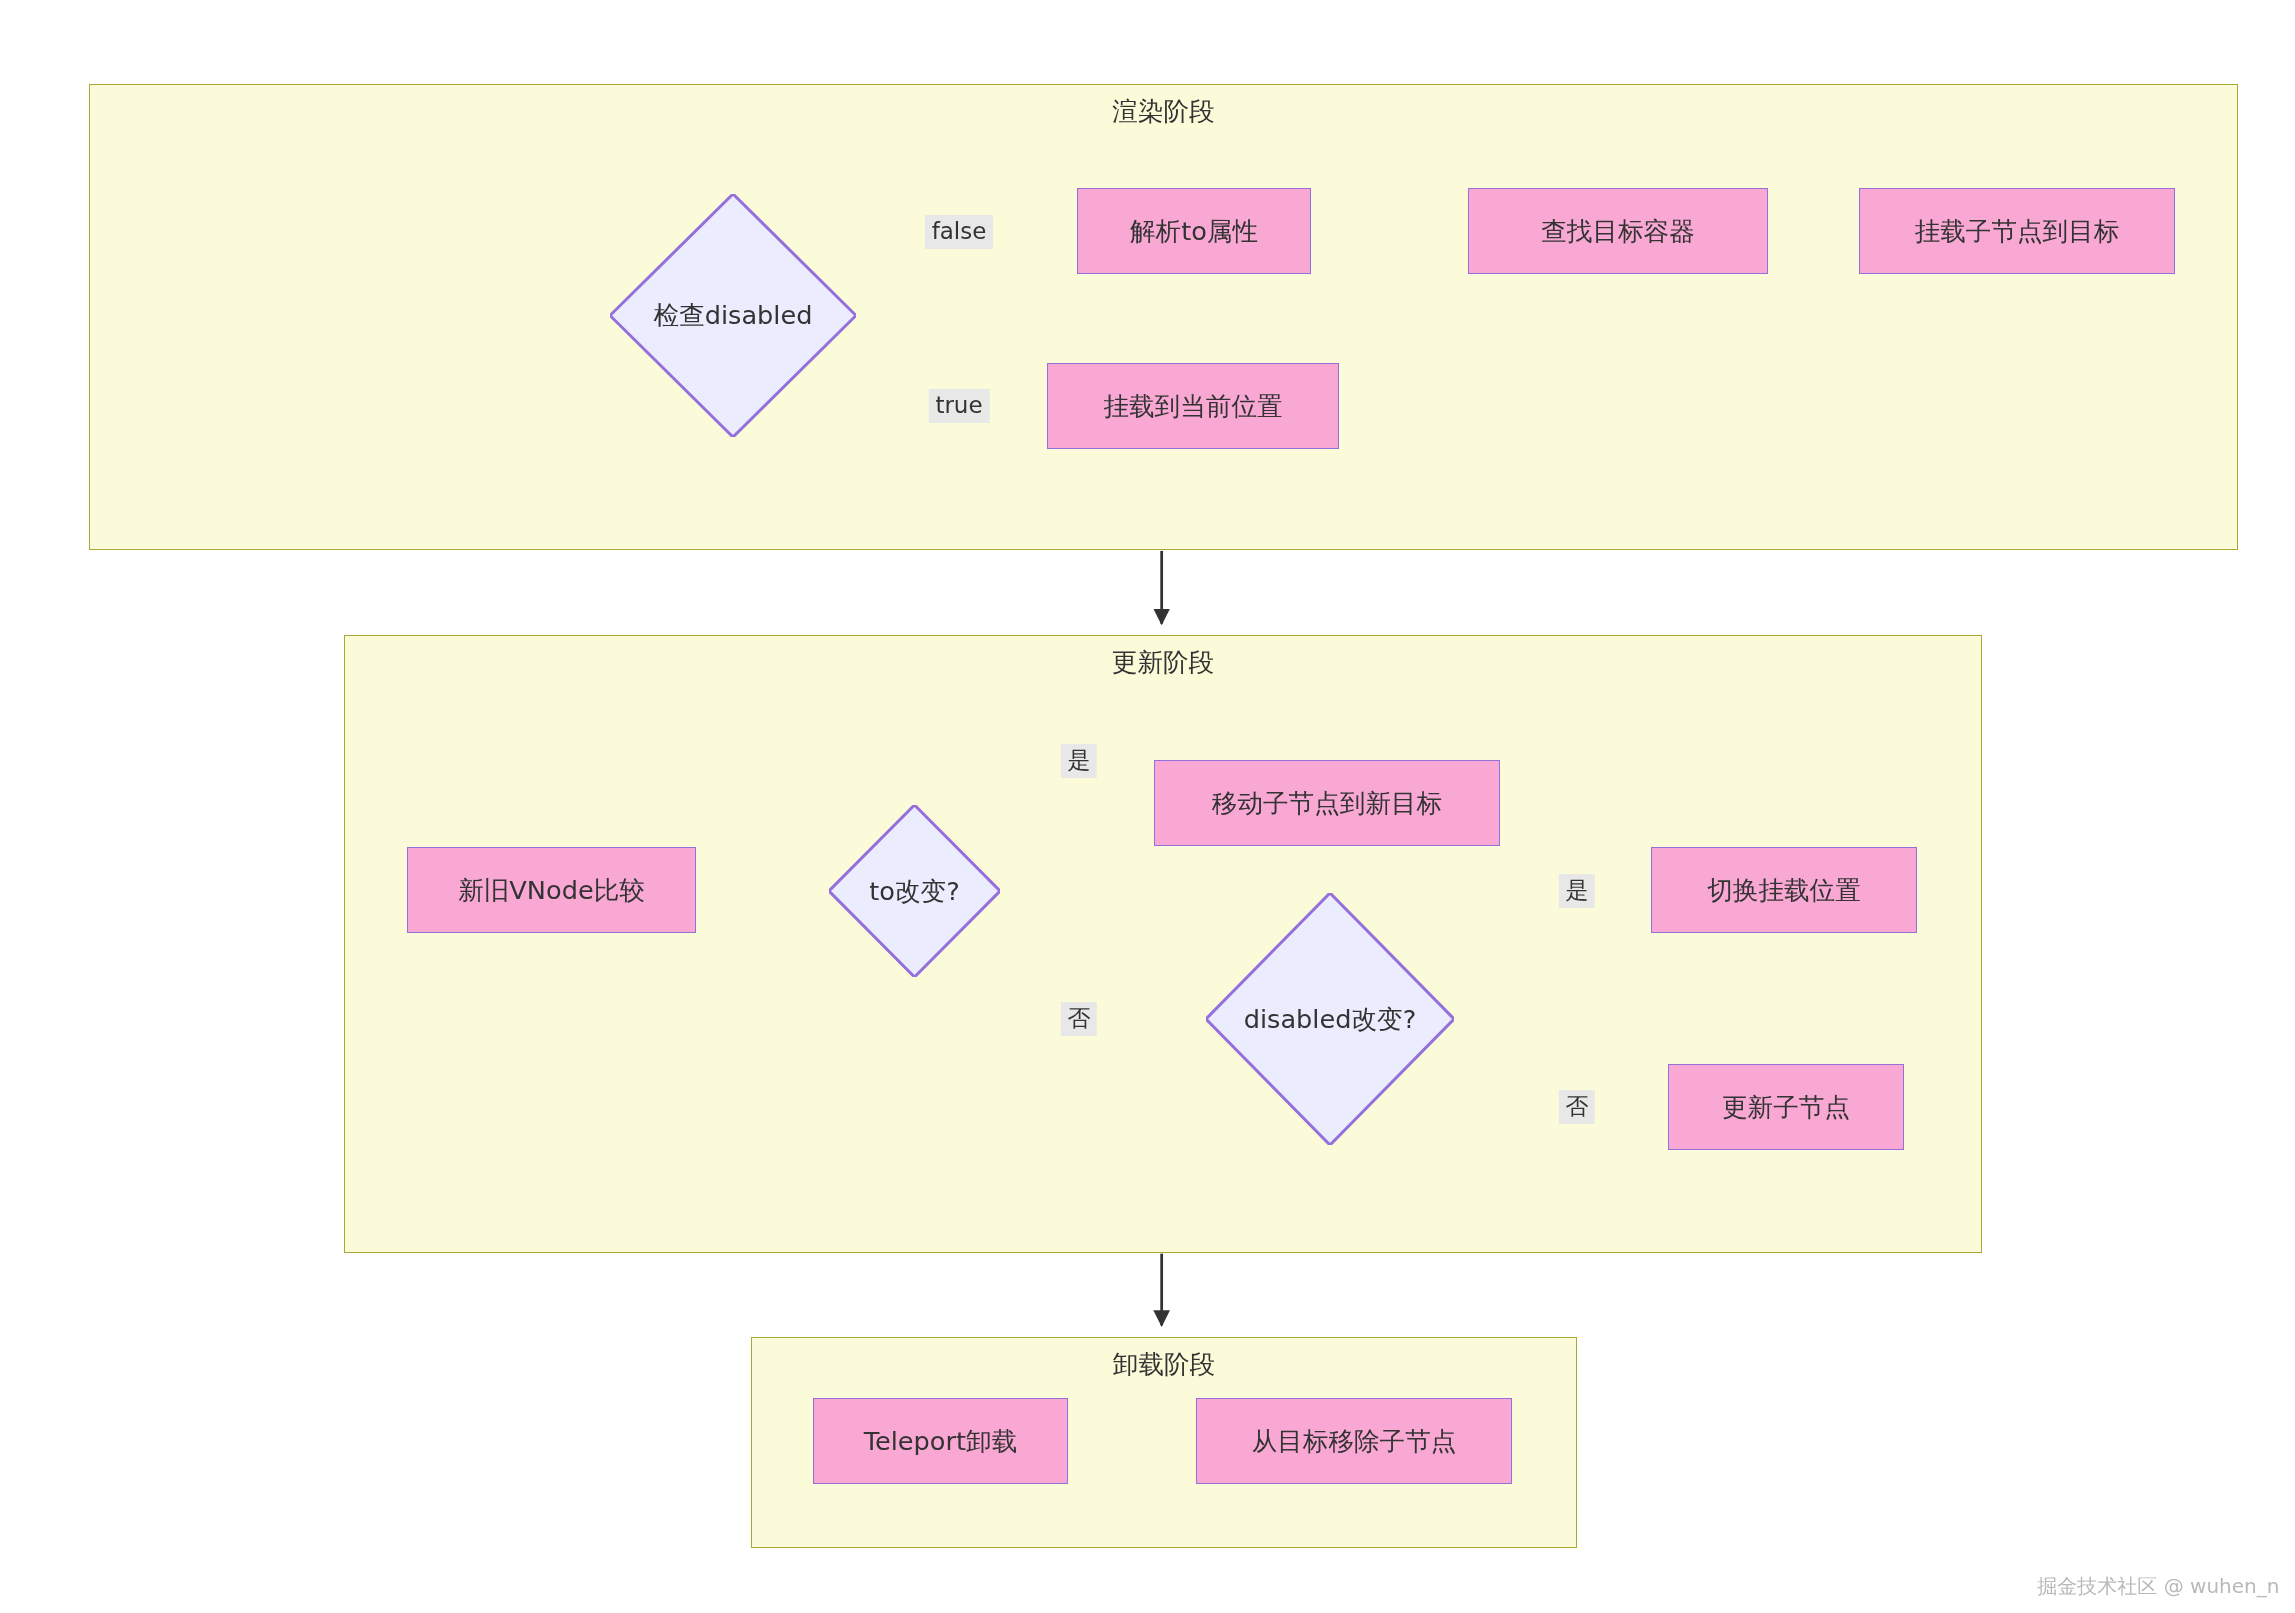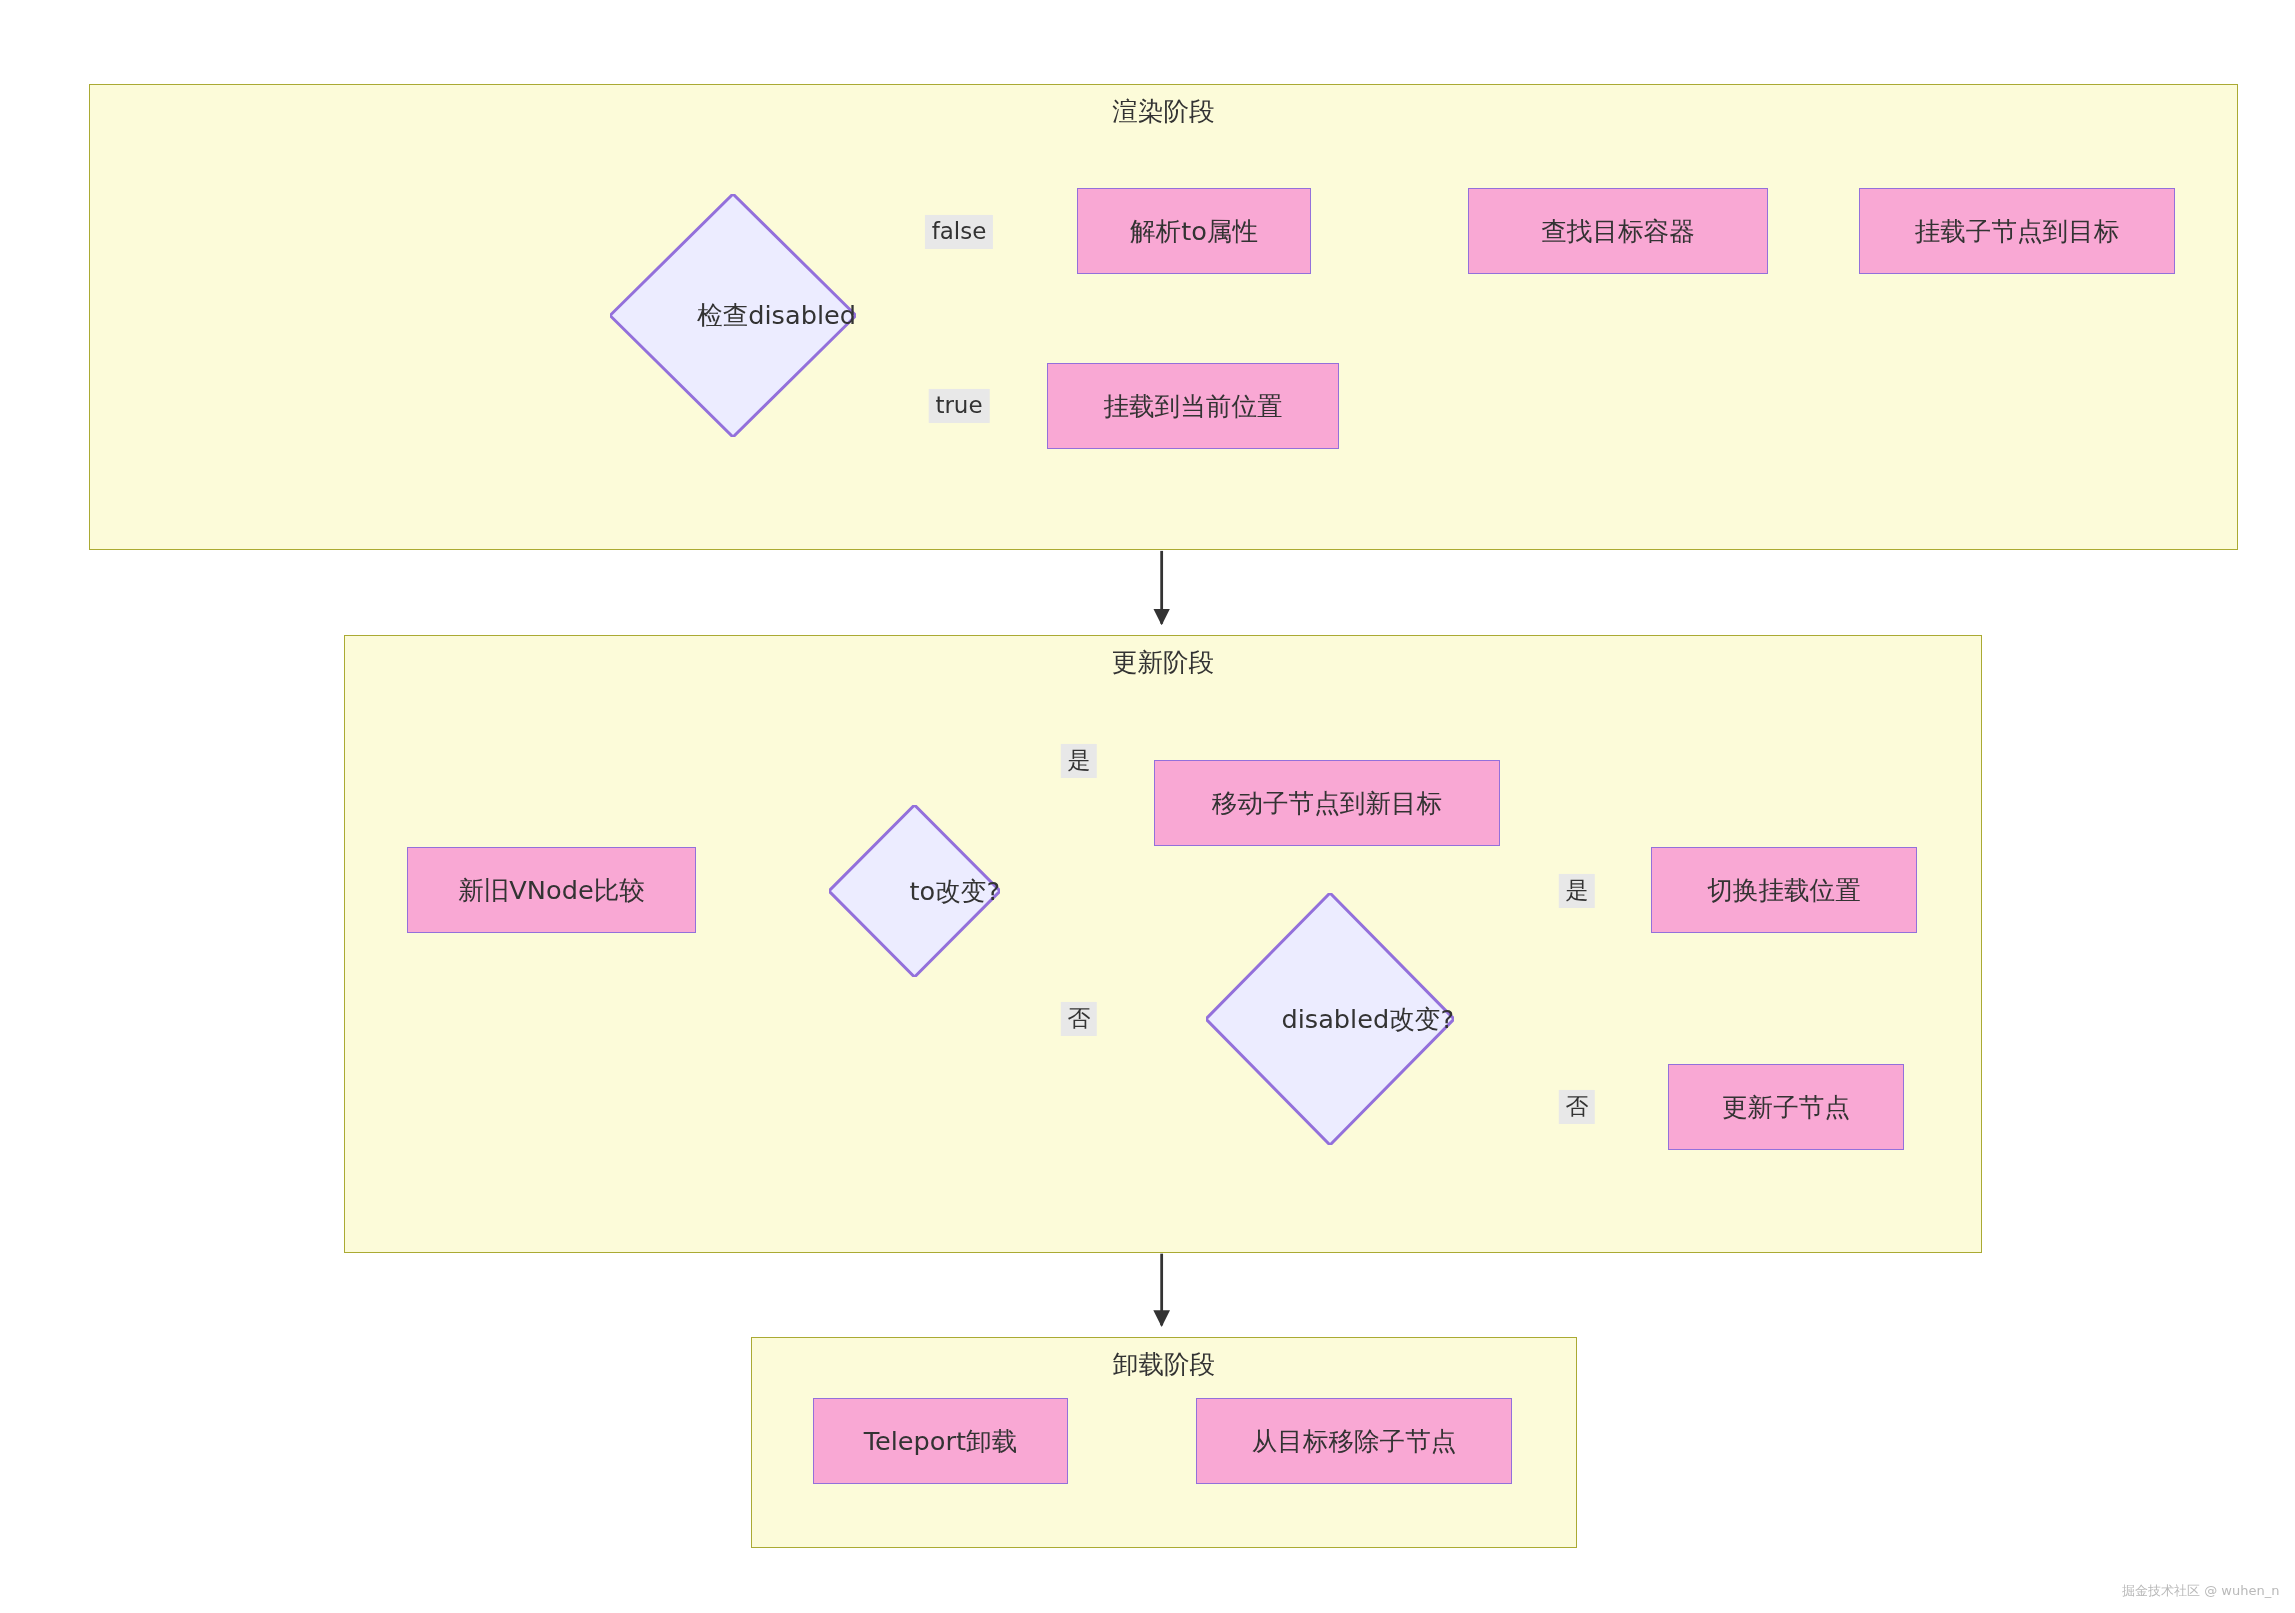--- a/index.html
+++ b/index.html
@@ -51,21 +51,21 @@
     align-items: center;
     justify-content: center;
     font-size: 25.6px;
     color: #333333;
     text-align: center;
   }
   .diamond {
     position: absolute;
     display: flex;
     align-items: center;
-    justify-content: flex-end;
+    justify-content: center;
   }
   .diamond svg {
     position: absolute;
     left: 0; top: 0;
     width: 100%;
     height: 100%;
   }
   .diamond polygon {
     fill: #ececff;
     stroke: #9370db;
@@ -85,21 +85,21 @@
     color: #333333;
     font-size: 23px;
     padding: 4.4px 6.7px;
     line-height: 1.1;
     white-space: nowrap;
   }
   .watermark {
     position: absolute;
     right: 15.6px;
     bottom: 14.4px;
-    font-size: 13px;
+    font-size: 20px;
     color: #b9b9b9;
     text-shadow: 0.6px 0.6px 0 #ffffff;
     white-space: nowrap;
   }
 </style>
 </head>
 <body>
 
 <div id="canvas">
 

